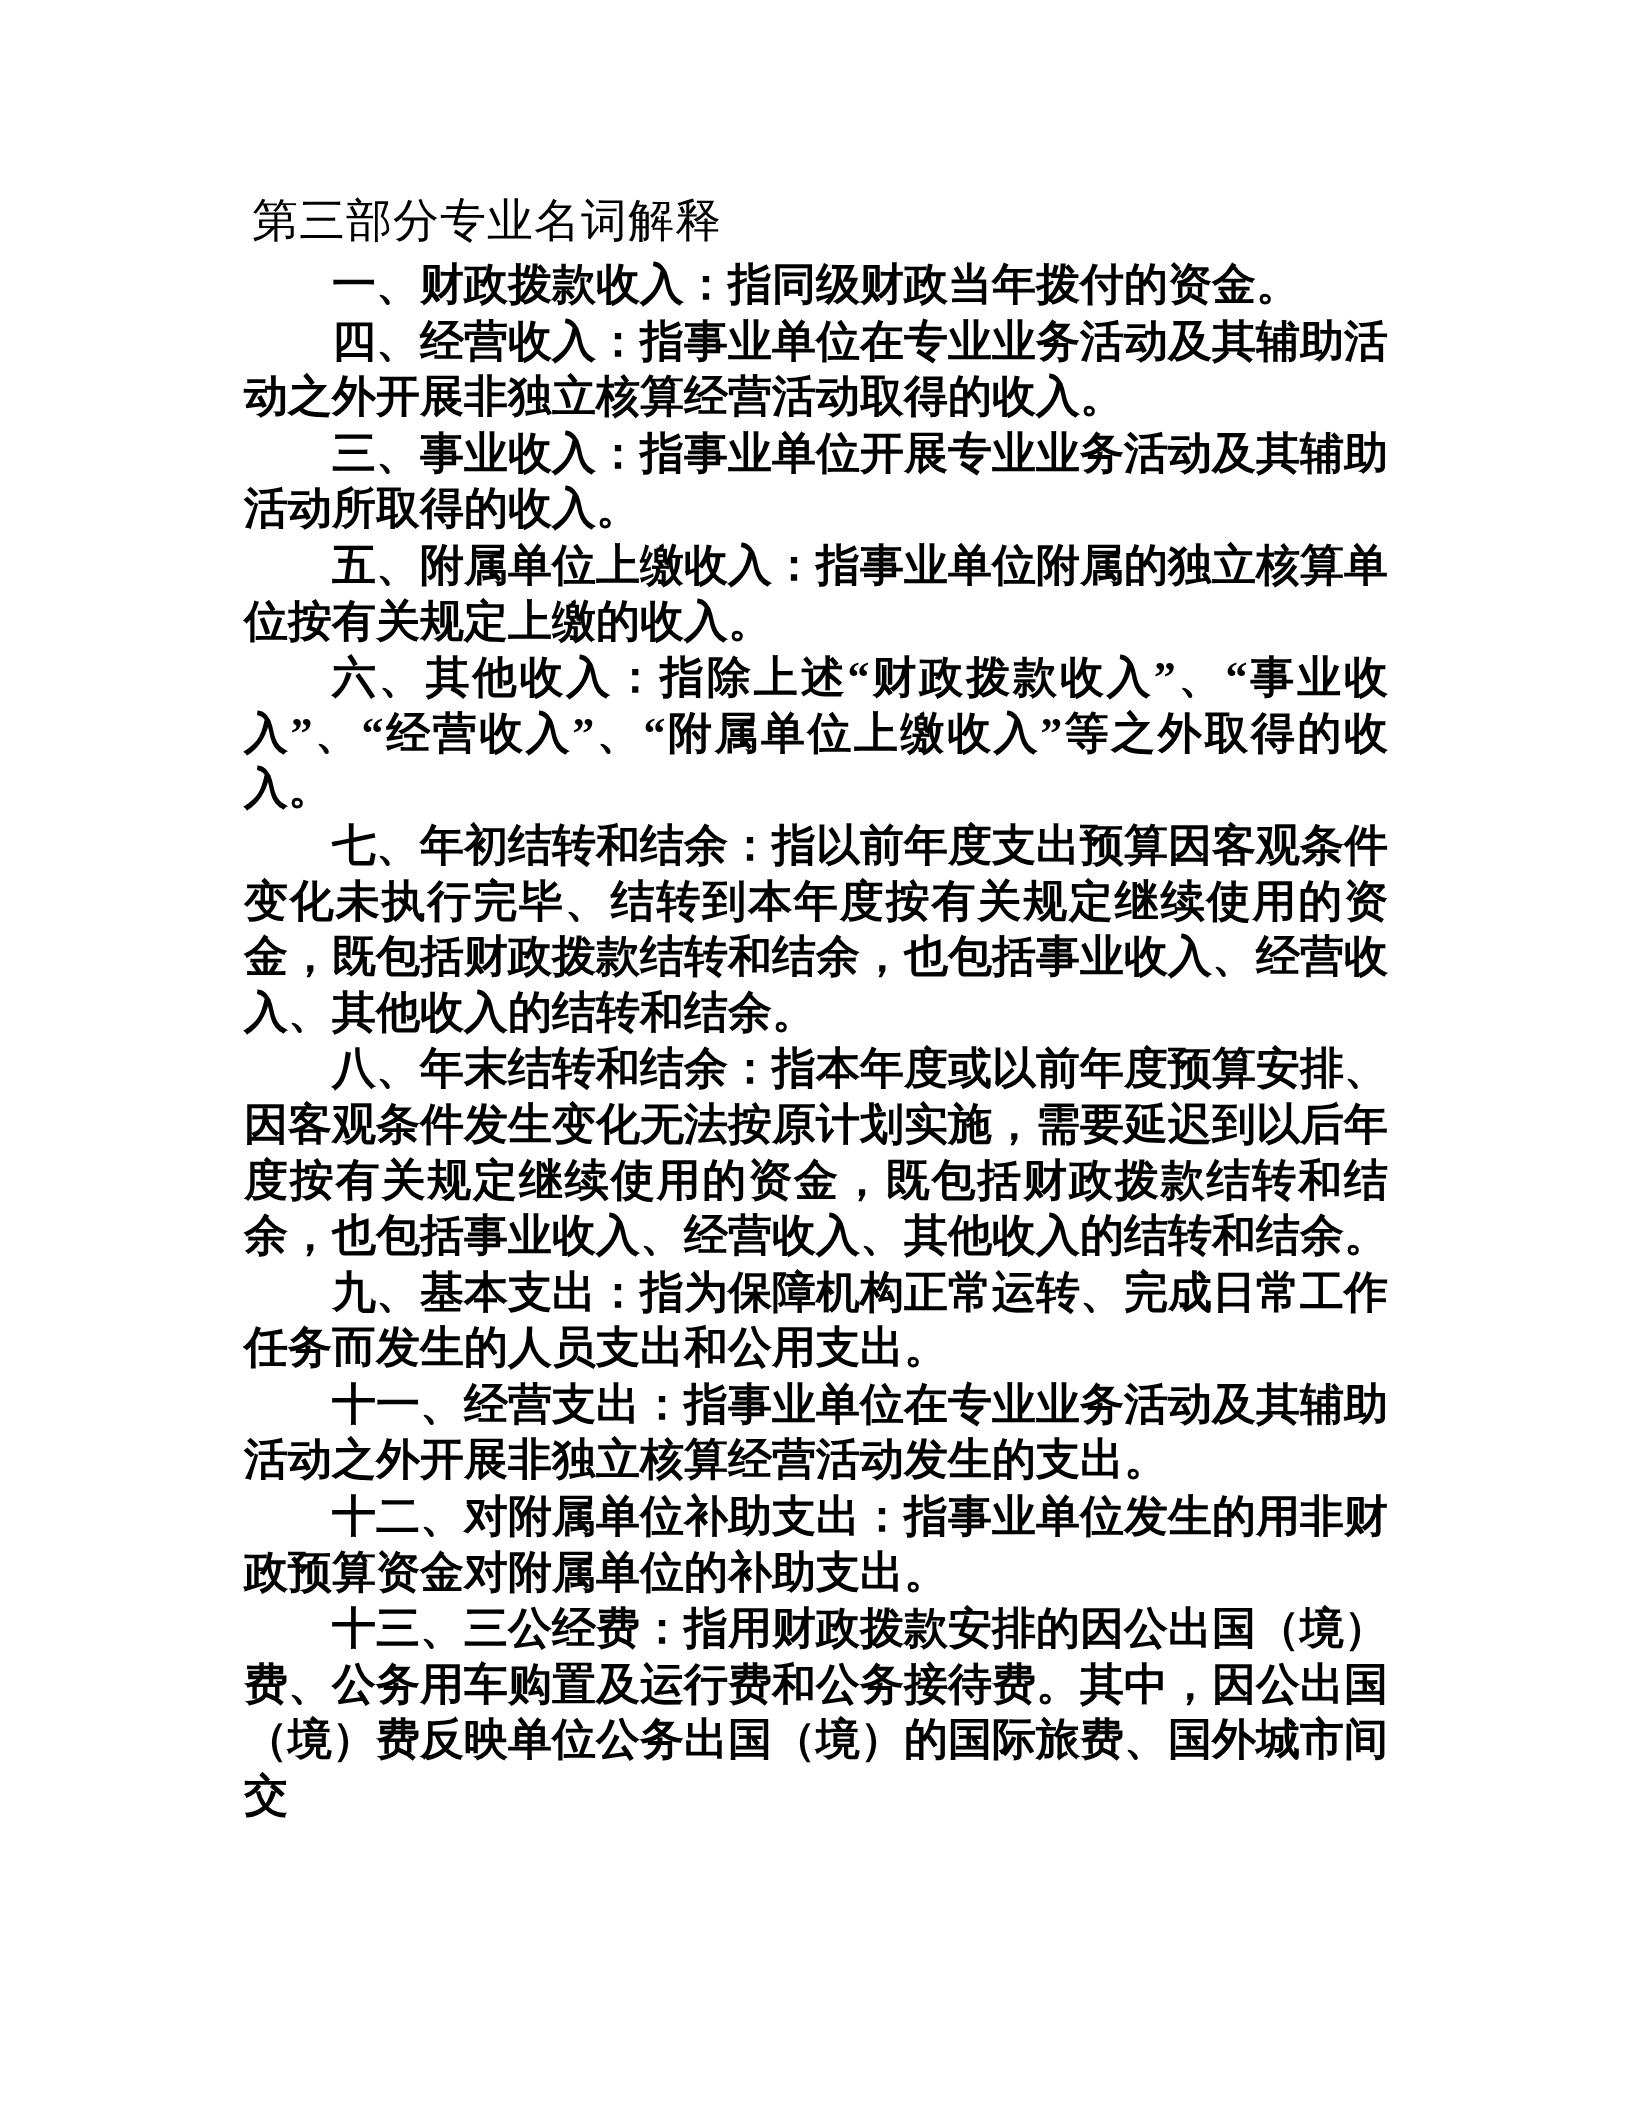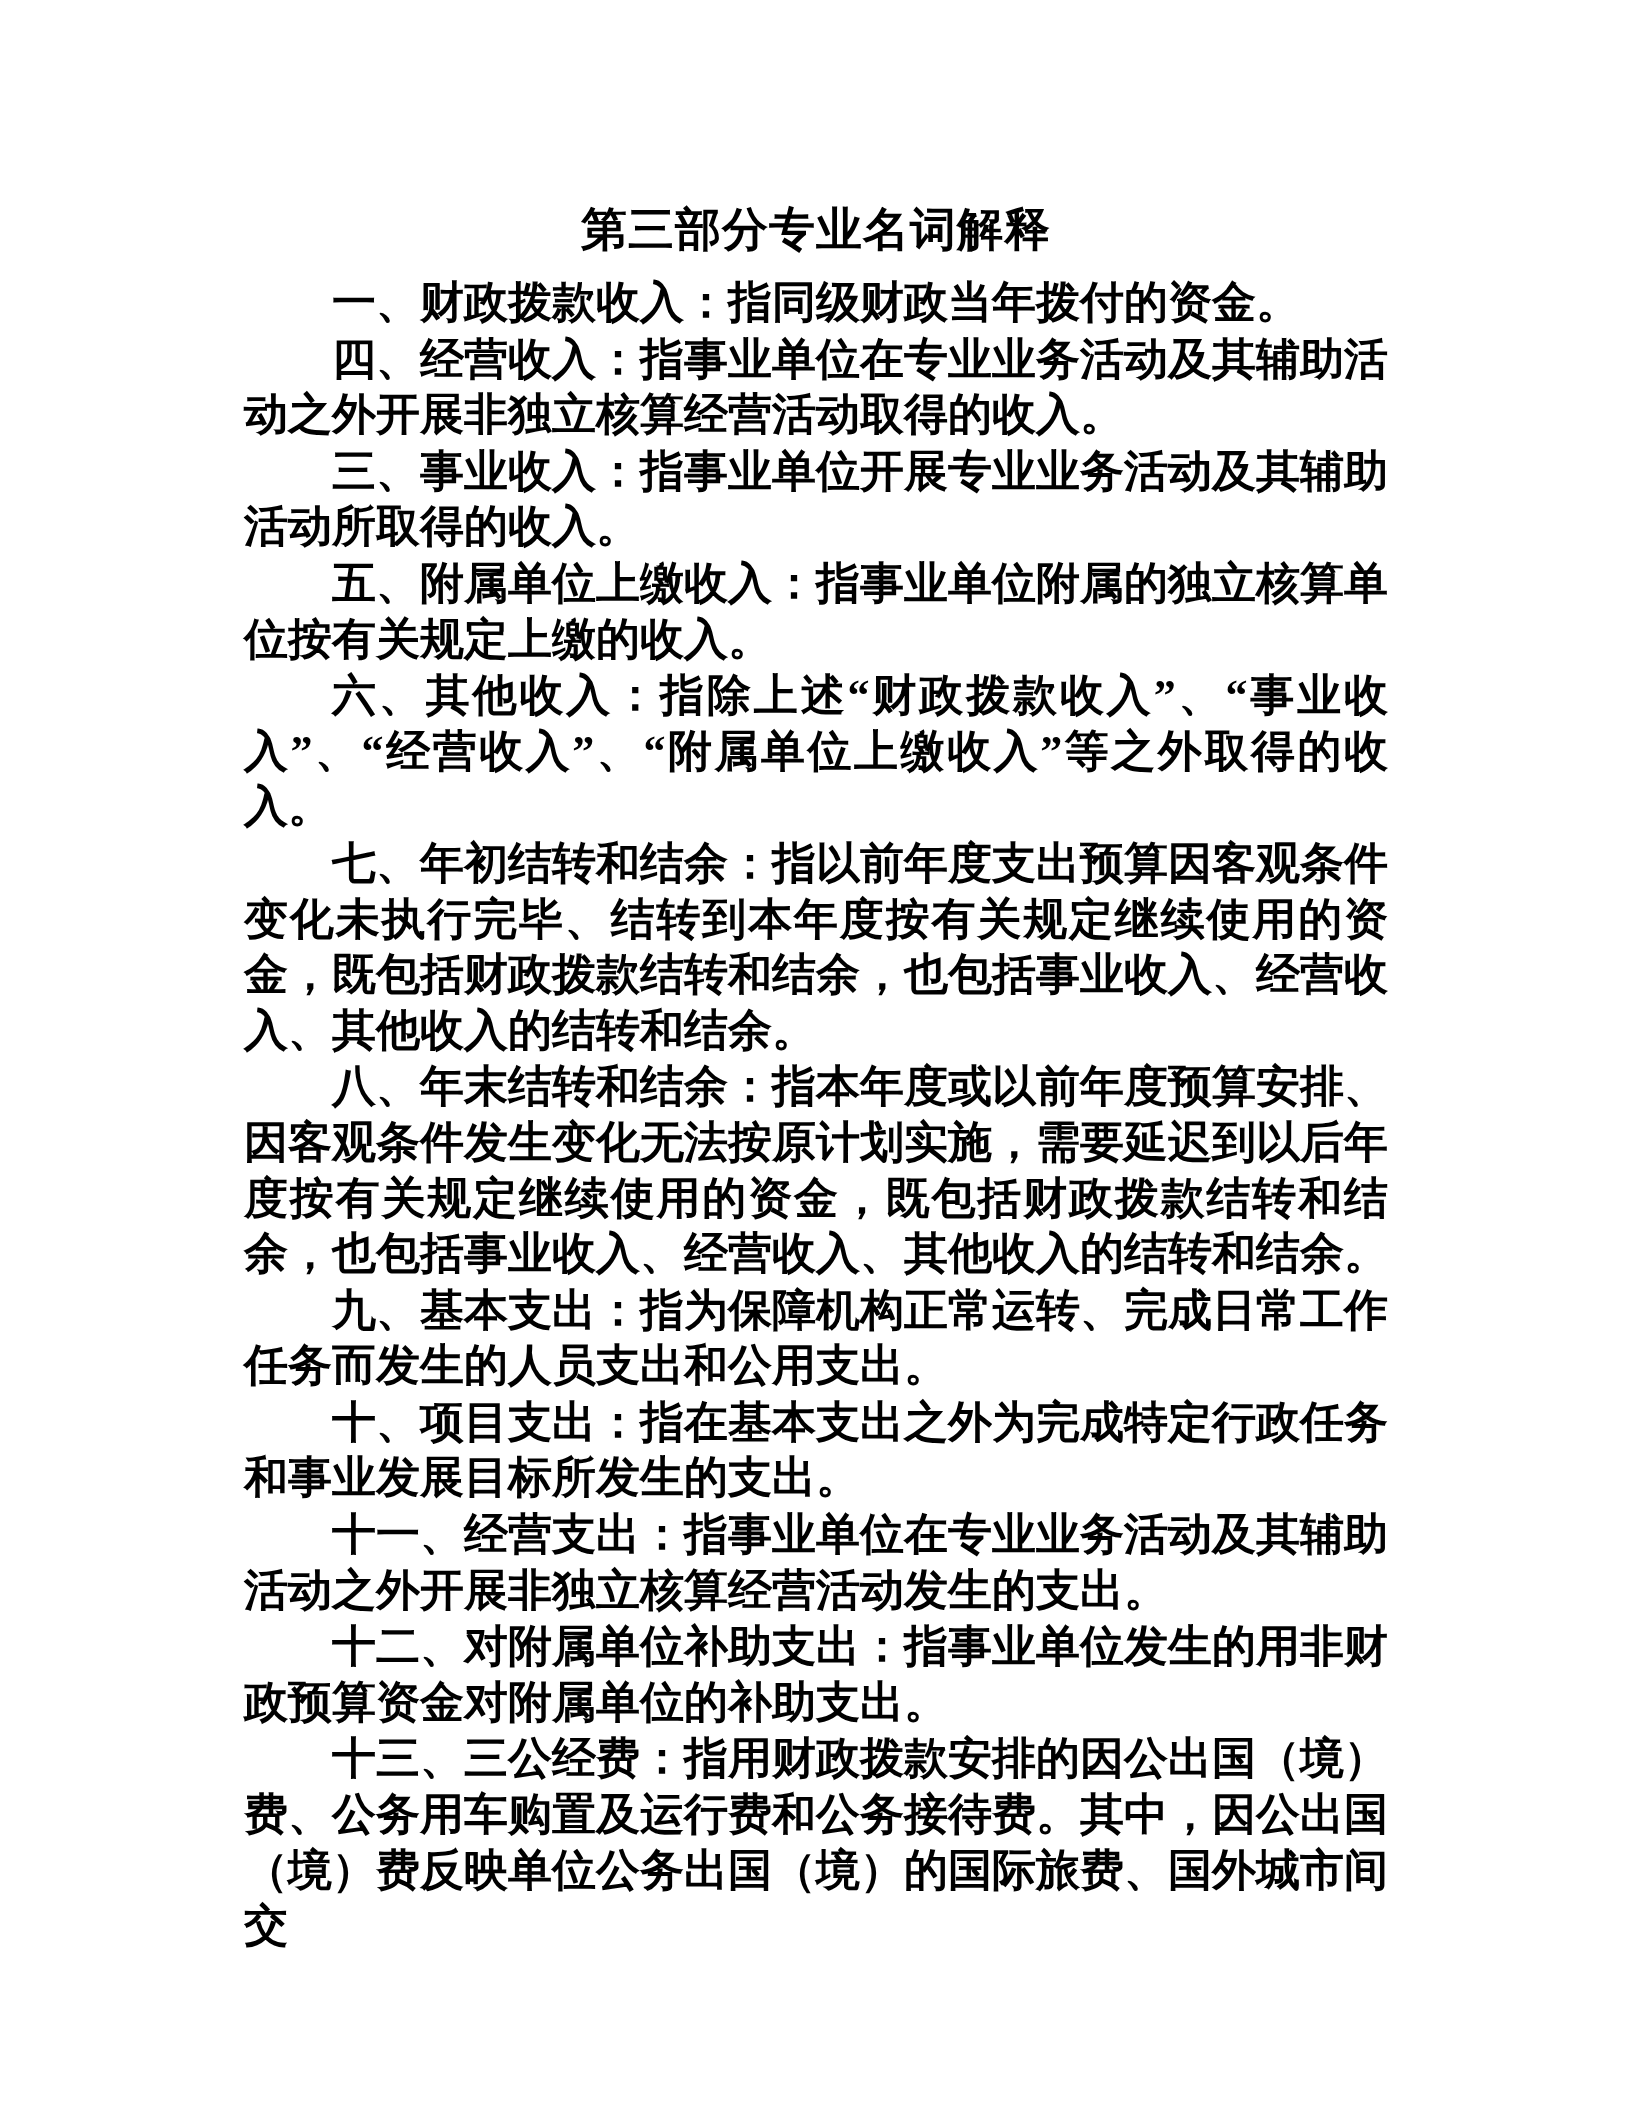--- a/index.html
+++ b/index.html
@@ -15,26 +15,25 @@
     color: #000000;
     font-family: "Liberation Serif", "DejaVu Serif", serif;
   }
   .page {
     position: absolute;
     left: 244px;
     top: 184px;
     width: 1144px;
   }
   .title {
-    margin: 17px;
+    margin: 8px;
     padding: 0;
     font-size: 46px;
     line-height: 56px;
-    font-weight: 700;
-    text-align: center;
+    font-weight: 400;
     font-family: "Liberation Sans", "DejaVu Sans", sans-serif;
     letter-spacing: 1px;
   }
   p.entry {
     margin: 0;
     padding: 0;
     font-size: 44px;
     line-height: 55.6px;
     text-align: justify;
     text-justify: inter-character;
@@ -66,20 +65,19 @@
   <p class="entry"><span class="lead">五、附属单位上缴收入：</span><span class="def">指事业单位附属的独立核算单位按有关规定上缴的收入。</span></p>
 
   <p class="entry"><span class="lead">六、其他收入：</span><span class="def">指除上述“财政拨款收入”、“事业收入”、“经营收入”、“附属单位上缴收入”等之外取得的收入。</span></p>
 
   <p class="entry"><span class="lead">七、年初结转和结余：</span><span class="def">指以前年度支出预算因客观条件变化未执行完毕、结转到本年度按有关规定继续使用的资金，既包括财政拨款结转和结余，也包括事业收入、经营收入、其他收入的结转和结余。</span></p>
 
   <p class="entry"><span class="lead">八、年末结转和结余：</span><span class="def">指本年度或以前年度预算安排、因客观条件发生变化无法按原计划实施，需要延迟到以后年度按有关规定继续使用的资金，既包括财政拨款结转和结余，也包括事业收入、经营收入、其他收入的结转和结余。</span></p>
 
   <p class="entry"><span class="lead">九、基本支出：</span><span class="def">指为保障机构正常运转、完成日常工作任务而发生的人员支出和公用支出。</span></p>
 
-  <p class="entry"><span class="lead">十、项目支出：</span><span class="def">指在基本支出之外为完成特定行政任务和事业发展目标所发生的支出。</span></p>
 
   <p class="entry"><span class="lead">十一、经营支出：</span><span class="def">指事业单位在专业业务活动及其辅助活动之外开展非独立核算经营活动发生的支出。</span></p>
 
   <p class="entry"><span class="lead">十二、对附属单位补助支出：</span><span class="def">指事业单位发生的用非财政预算资金对附属单位的补助支出。</span></p>
 
   <p class="entry"><span class="lead">十三、三公经费：</span><span class="def">指用财政拨款安排的因公出国（境）费、公务用车购置及运行费和公务接待费。其中，因公出国（境）费反映单位公务出国（境）的国际旅费、国外城市间交</span></p>
 </div>
 
 </body></html>

